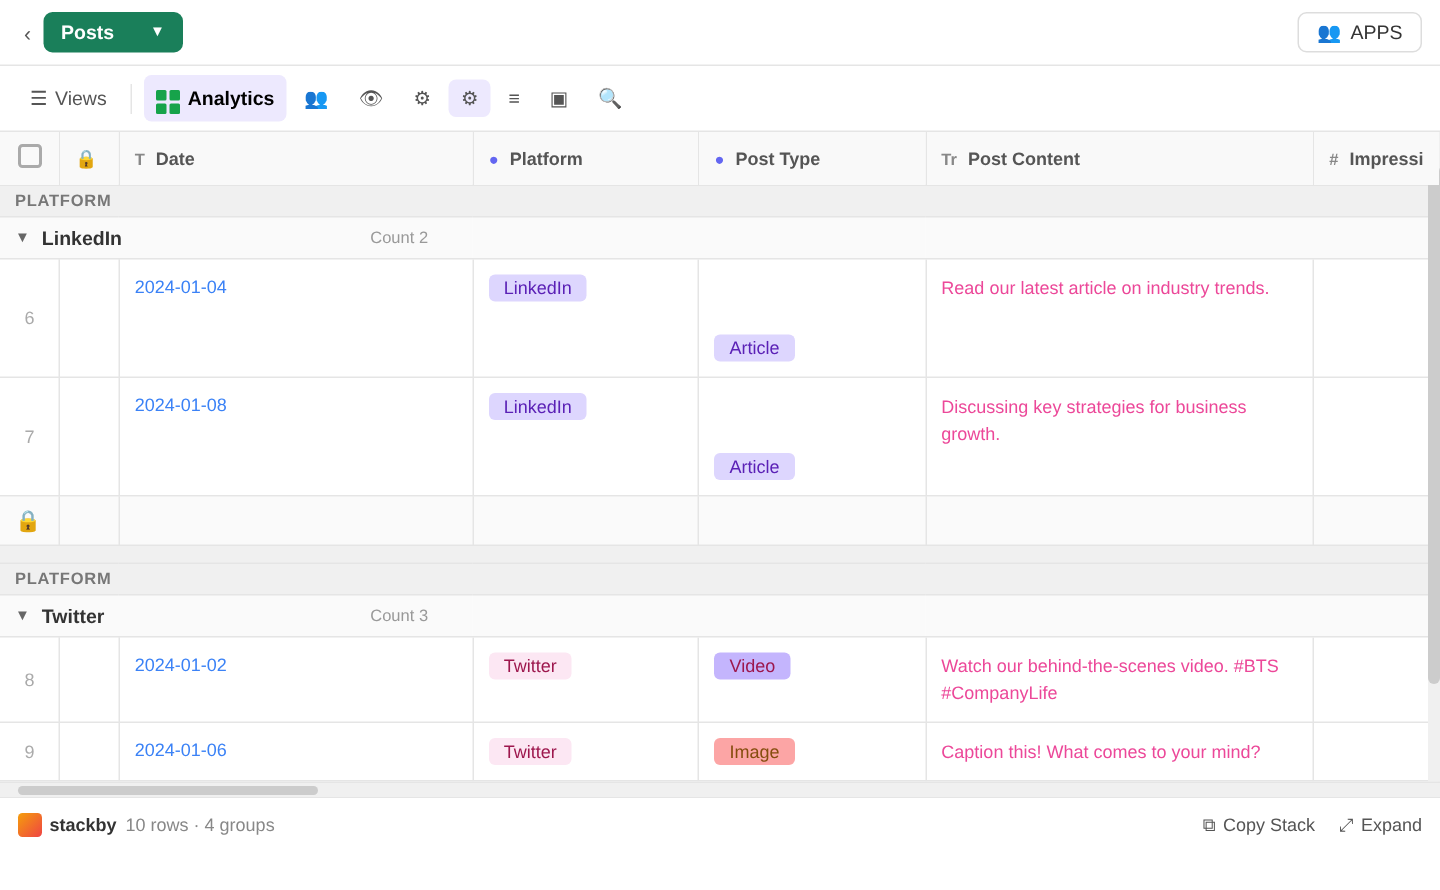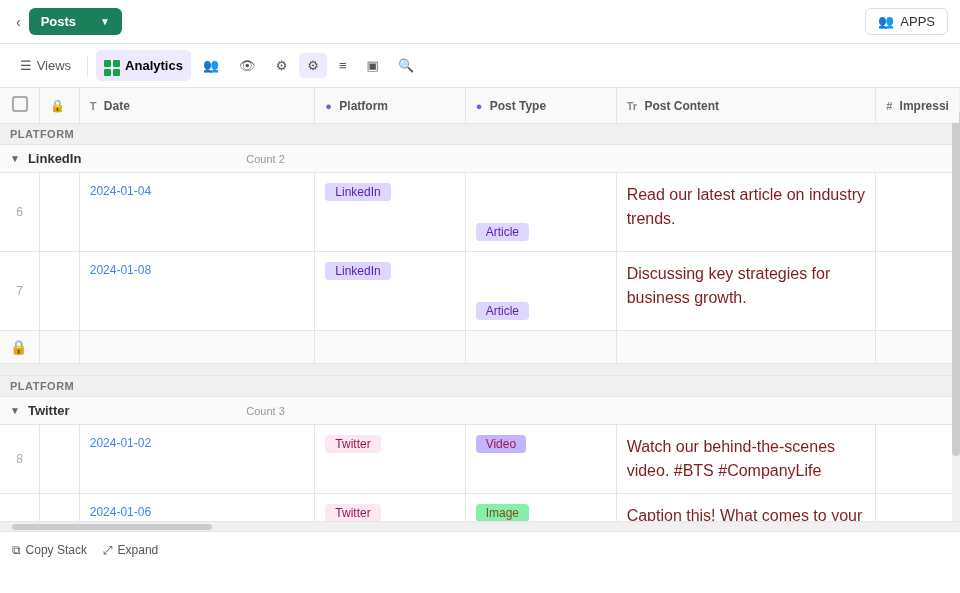--- a/index.html
+++ b/index.html
@@ -181,23 +181,23 @@
       display: inline-block;
       border-radius: 4px;
       padding: 2px 10px;
       font-size: 12px;
       font-weight: 500;
     }
     .badge-linkedin { background: #ddd6fe; color: #5b21b6; }
     .badge-twitter { background: #fce7f3; color: #9d174d; }
     .badge-article { background: #ddd6fe; color: #5b21b6; margin-top: 40px; }
     .badge-video { background: #c4b5fd; color: #9d174d; }
-    .badge-image { background: #86efac; color: #854d0e; }
-
-    .post-content-text { font-size: 16px; color: #7f1d1d; line-height: 1.5; }
+    .badge-image { background: #fca5a5; color: #854d0e; }
+
+    .post-content-text { font-size: 12px; color: #ec4899; line-height: 1.5; }
 
     
     .lock-row td {
       border-bottom: 1px solid #e5e5e5;
       border-right: 1px solid #e5e5e5;
       padding: 8px 10px;
       background: #fafafa;
       color: #aaa;
       font-size: 14px;
     }
@@ -485,20 +485,27 @@
   <div class="scrollbar-track">
     <div class="scrollbar-thumb"></div>
   </div>
 </div>
 
 <div class="hscroll-bar">
   <div class="hscroll-thumb"></div>
 </div>
 
 <div class="footer">
+  <div class="footer-left">
+    <div class="stackby-brand">
+      <div class="stackby-logo"></div>
+      <span>stackby</span>
+    </div>
+    <span>10 rows · 4 groups</span>
+  </div>
   <div class="footer-right">
     <button class="footer-action-btn">
       <span>⧉</span>
       <span>Copy Stack</span>
     </button>
     <button class="footer-action-btn">
       <span>⤢</span>
       <span>Expand</span>
     </button>
   </div>

